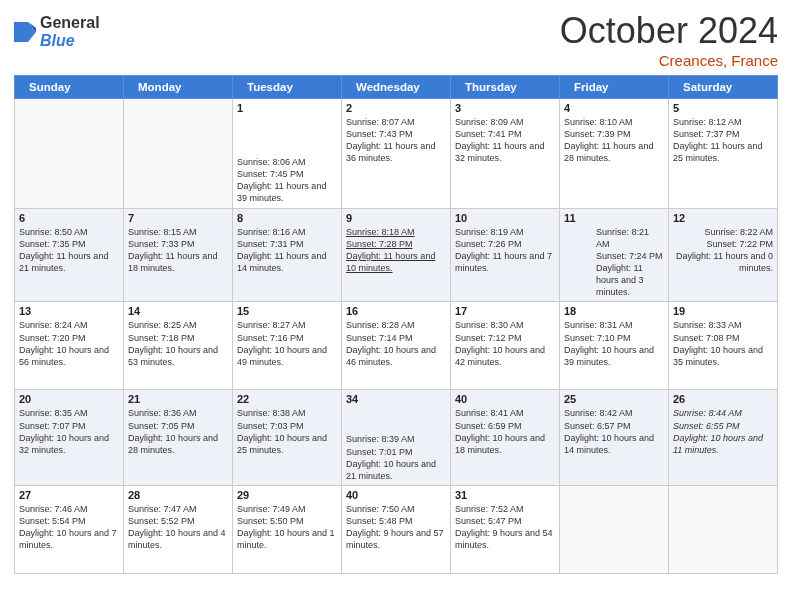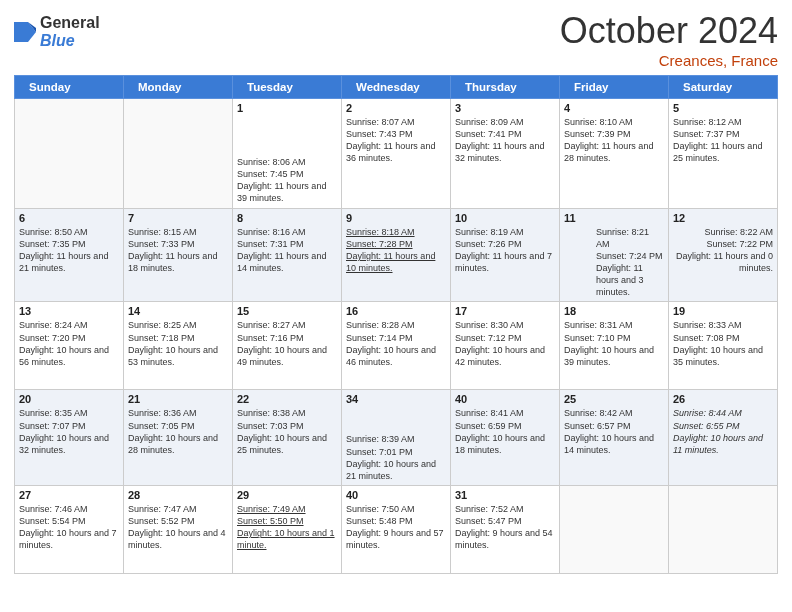--- a/index.html
+++ b/index.html
@@ -314,21 +314,21 @@
 Daylight: 10 hours and 7 minutes.</div>
           </td>
           <td>
             <span class="day-num">28</span>
             <div class="day-detail" style="white-space: pre-line;">Sunrise: 7:47 AM
 Sunset: 5:52 PM
 Daylight: 10 hours and 4 minutes.</div>
           </td>
           <td>
             <span class="day-num">29</span>
-            <div class="day-detail" style="white-space: pre-line; text-decoration: underline;">Sunrise: 7:49 AM
+            <div class="day-detail" style="white-space: pre-line;">Sunrise: 7:49 AM
 Sunset: 5:50 PM
 Daylight: 10 hours and 1 minute.</div>
           </td>
           <td>
             <span class="day-num">40</span>
             <div class="day-detail" style="white-space: pre-line;">Sunrise: 7:50 AM
 Sunset: 5:48 PM
 Daylight: 9 hours and 57 minutes.</div>
           </td>
           <td>

